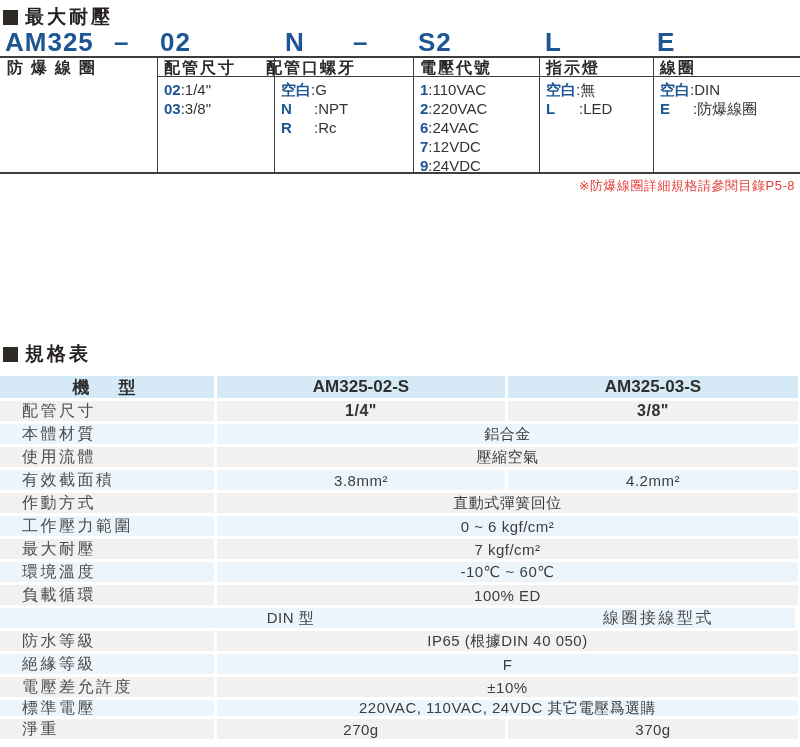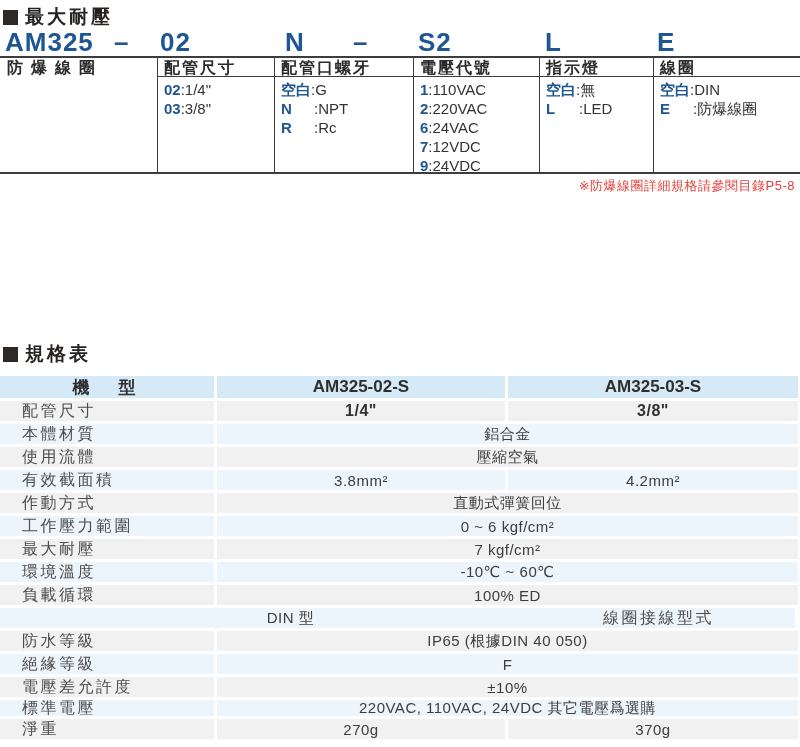--- a/index.html
+++ b/index.html
@@ -70,21 +70,21 @@
     <div class="ot-items" style="left: 164px; top: 80px;">
       <div class="ot-item">
         <span class="ot-code">02</span>
         <span>:1/4"</span>
       </div>
       <div class="ot-item">
         <span class="ot-code">03</span>
         <span>:3/8"</span>
       </div>
     </div>
-    <div class="ot-header" style="left: 281px; top: 58px;">配管口螺牙</div>
+    <div class="ot-header" style="left: 266px; top: 58px;">配管口螺牙</div>
     <div class="ot-items" style="left: 281px; top: 80px;">
       <div class="ot-item">
         <span class="ot-code">空白</span>
         <span>:G</span>
       </div>
       <div class="ot-item">
         <span class="ot-code" style="min-width: 33px;">N</span>
         <span>:NPT</span>
       </div>
       <div class="ot-item">

